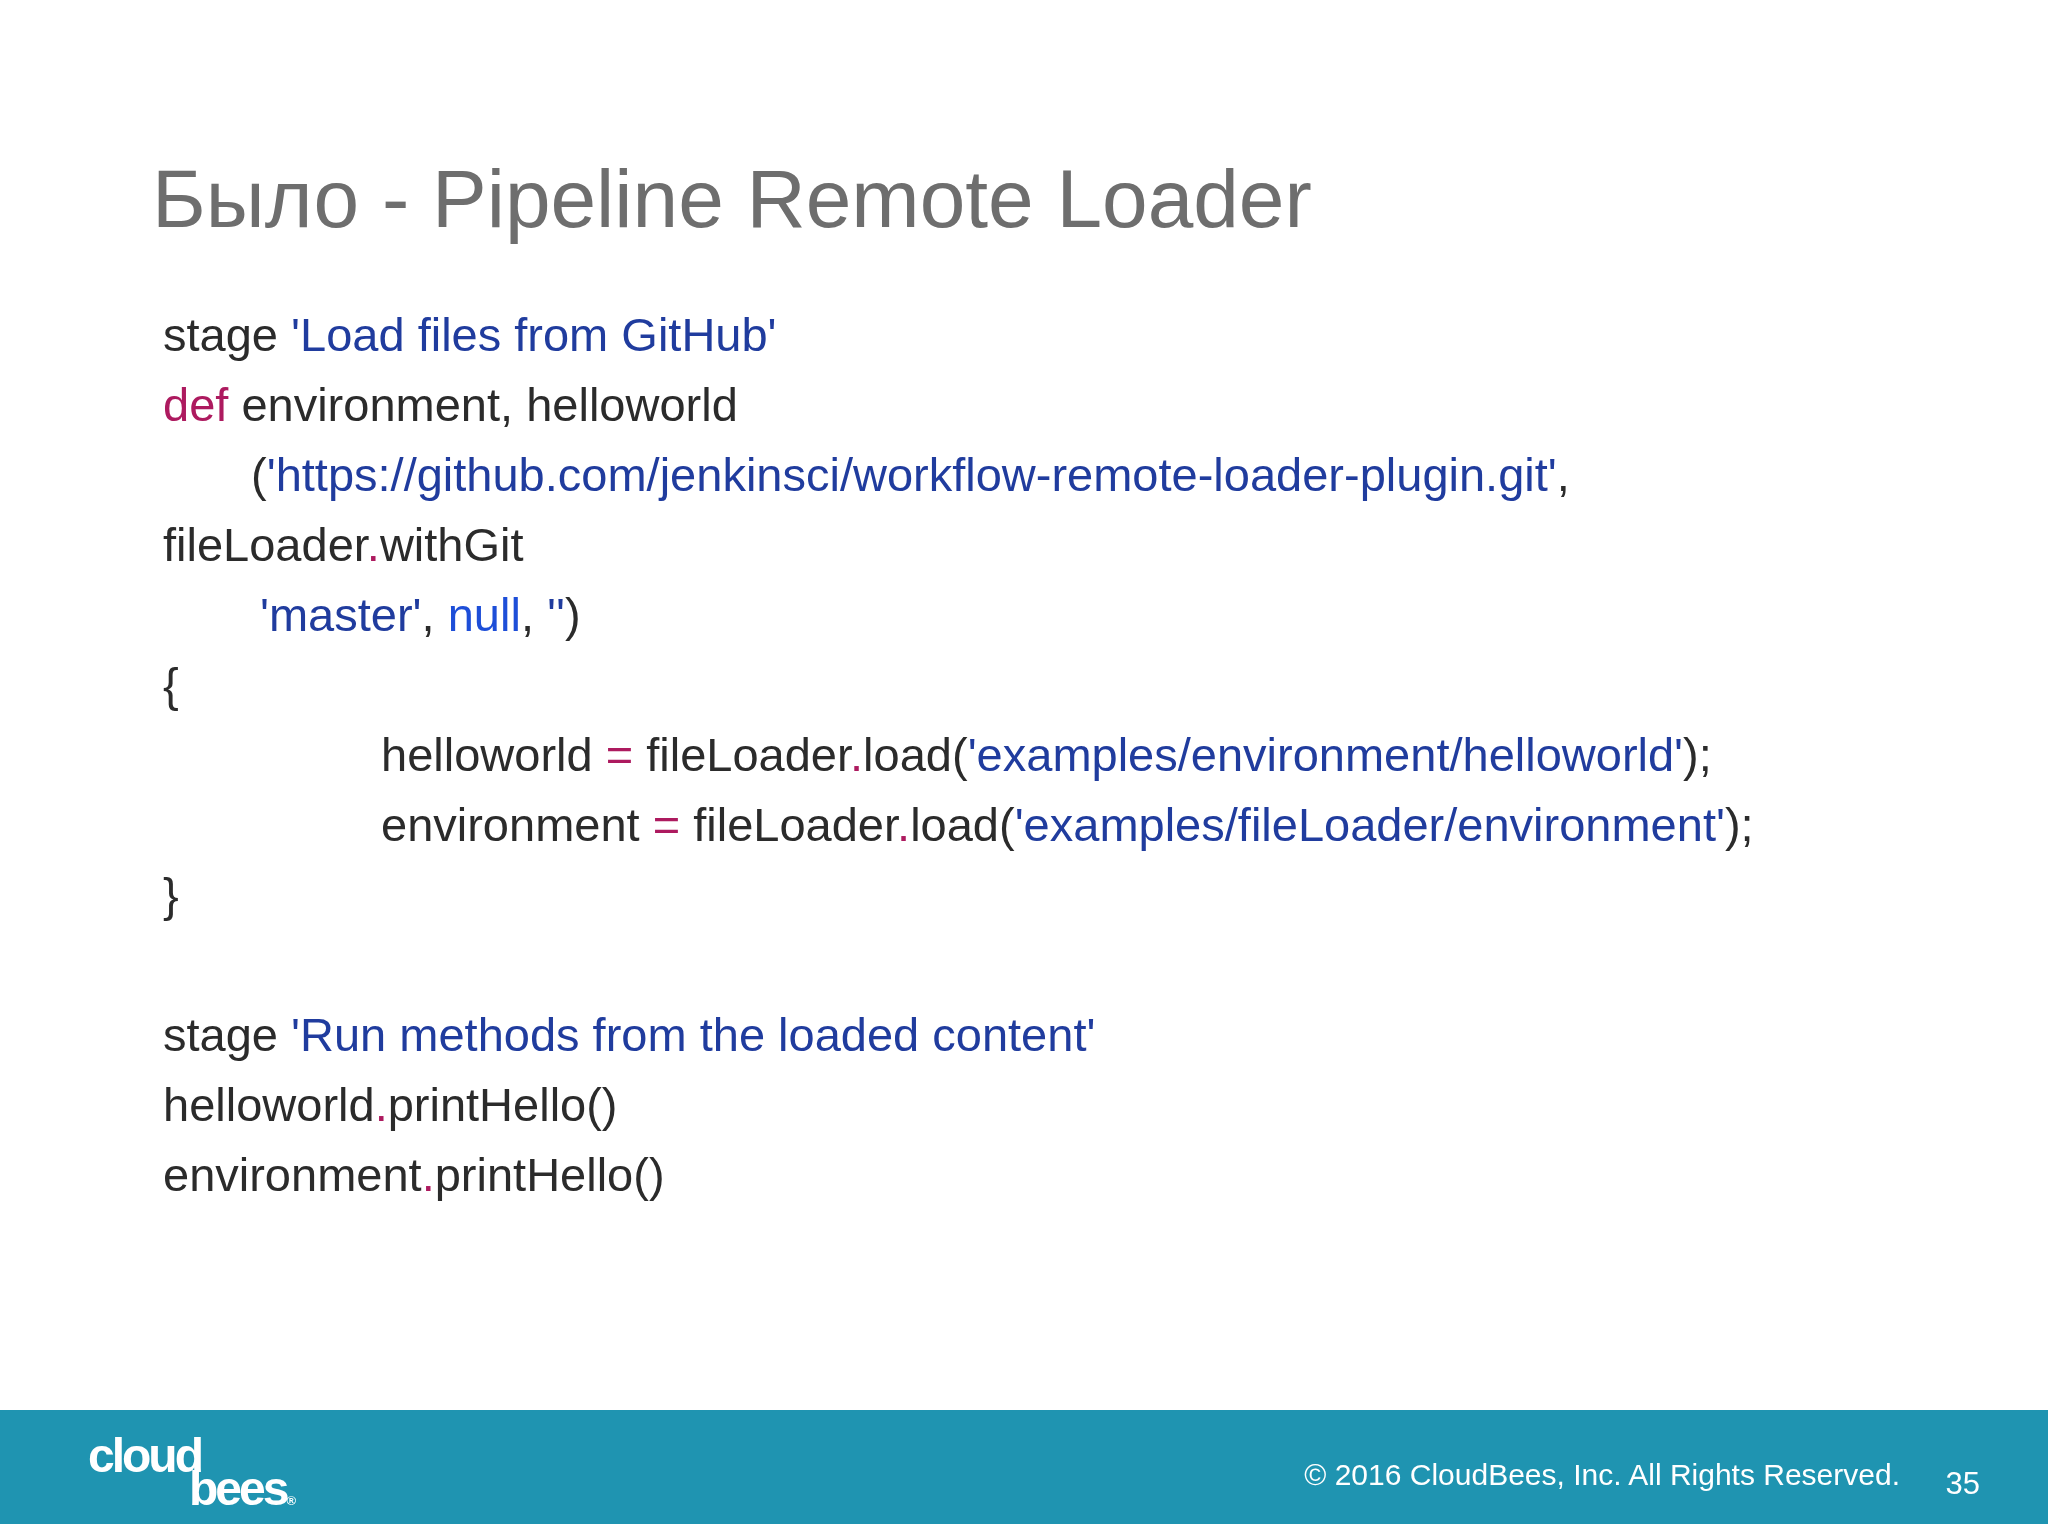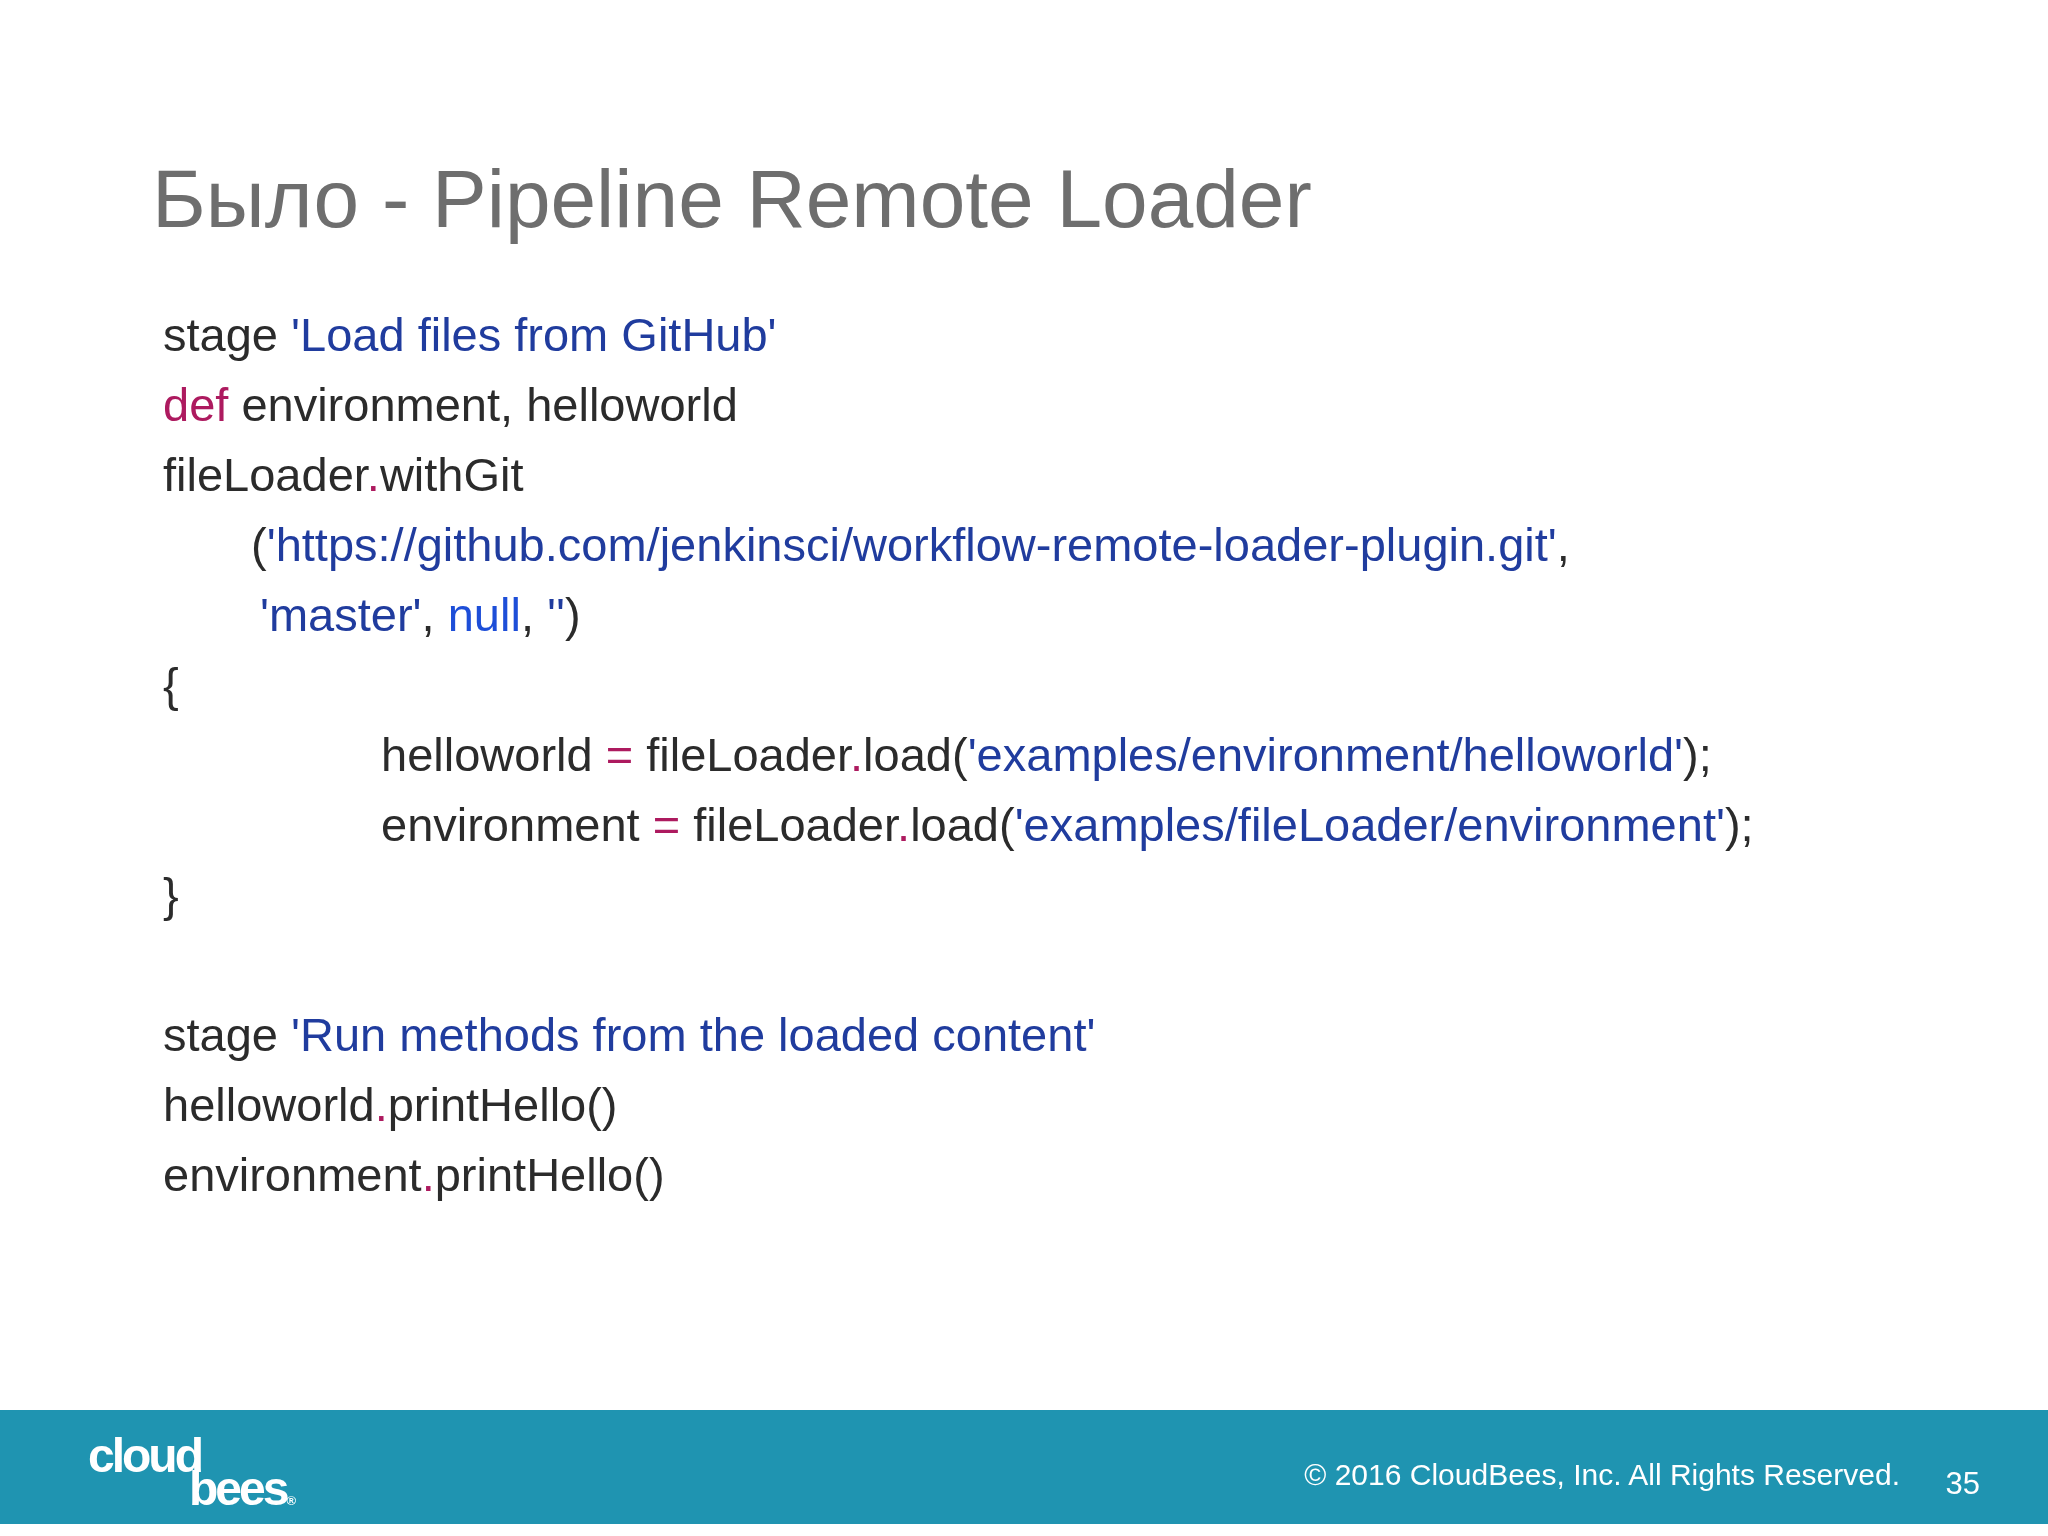--- a/index.html
+++ b/index.html
@@ -47,22 +47,22 @@
   }
 </style>
 </head>
 <body>
 
 <div class="slide-title">Было - Pipeline Remote Loader</div>
 
 <div class="code-block">
     <div class="code-line ind-0"><span class="c-dark">stage </span><span class="c-blue">'Load files from GitHub'</span></div>
     <div class="code-line ind-0"><span class="c-magenta">def</span><span class="c-dark"> environment, helloworld</span></div>
+    <div class="code-line ind-1"><span class="c-dark">(</span><span class="c-blue">'https://github.com/jenkinsci/workflow-remote-loader-plugin.git'</span><span class="c-dark">,</span></div>
     <div class="code-line ind-0"><span class="c-dark">fileLoader</span><span class="c-magenta">.</span><span class="c-dark">withGit</span></div>
-    <div class="code-line ind-1"><span class="c-dark">(</span><span class="c-blue">'https://github.com/jenkinsci/workflow-remote-loader-plugin.git'</span><span class="c-dark">,</span></div>
     <div class="code-line ind-2"><span class="c-blue">'master'</span><span class="c-dark">, </span><span class="c-azure">null</span><span class="c-dark">, </span><span class="c-blue">''</span><span class="c-dark">)</span></div>
     <div class="code-line ind-0"><span class="c-dark">{</span></div>
     <div class="code-line ind-3"><span class="c-dark">helloworld </span><span class="c-magenta">=</span><span class="c-dark"> fileLoader</span><span class="c-magenta">.</span><span class="c-dark">load(</span><span class="c-blue">'examples/environment/helloworld'</span><span class="c-dark">);</span></div>
     <div class="code-line ind-3"><span class="c-dark">environment </span><span class="c-magenta">=</span><span class="c-dark"> fileLoader</span><span class="c-magenta">.</span><span class="c-dark">load(</span><span class="c-blue">'examples/fileLoader/environment'</span><span class="c-dark">);</span></div>
     <div class="code-line ind-0"><span class="c-dark">}</span></div>
     <div class="code-line ind-0">&nbsp;</div>
     <div class="code-line ind-0"><span class="c-dark">stage </span><span class="c-blue">'Run methods from the loaded content'</span></div>
     <div class="code-line ind-0"><span class="c-dark">helloworld</span><span class="c-magenta">.</span><span class="c-dark">printHello()</span></div>
     <div class="code-line ind-0"><span class="c-dark">environment</span><span class="c-magenta">.</span><span class="c-dark">printHello()</span></div>
   </div>

